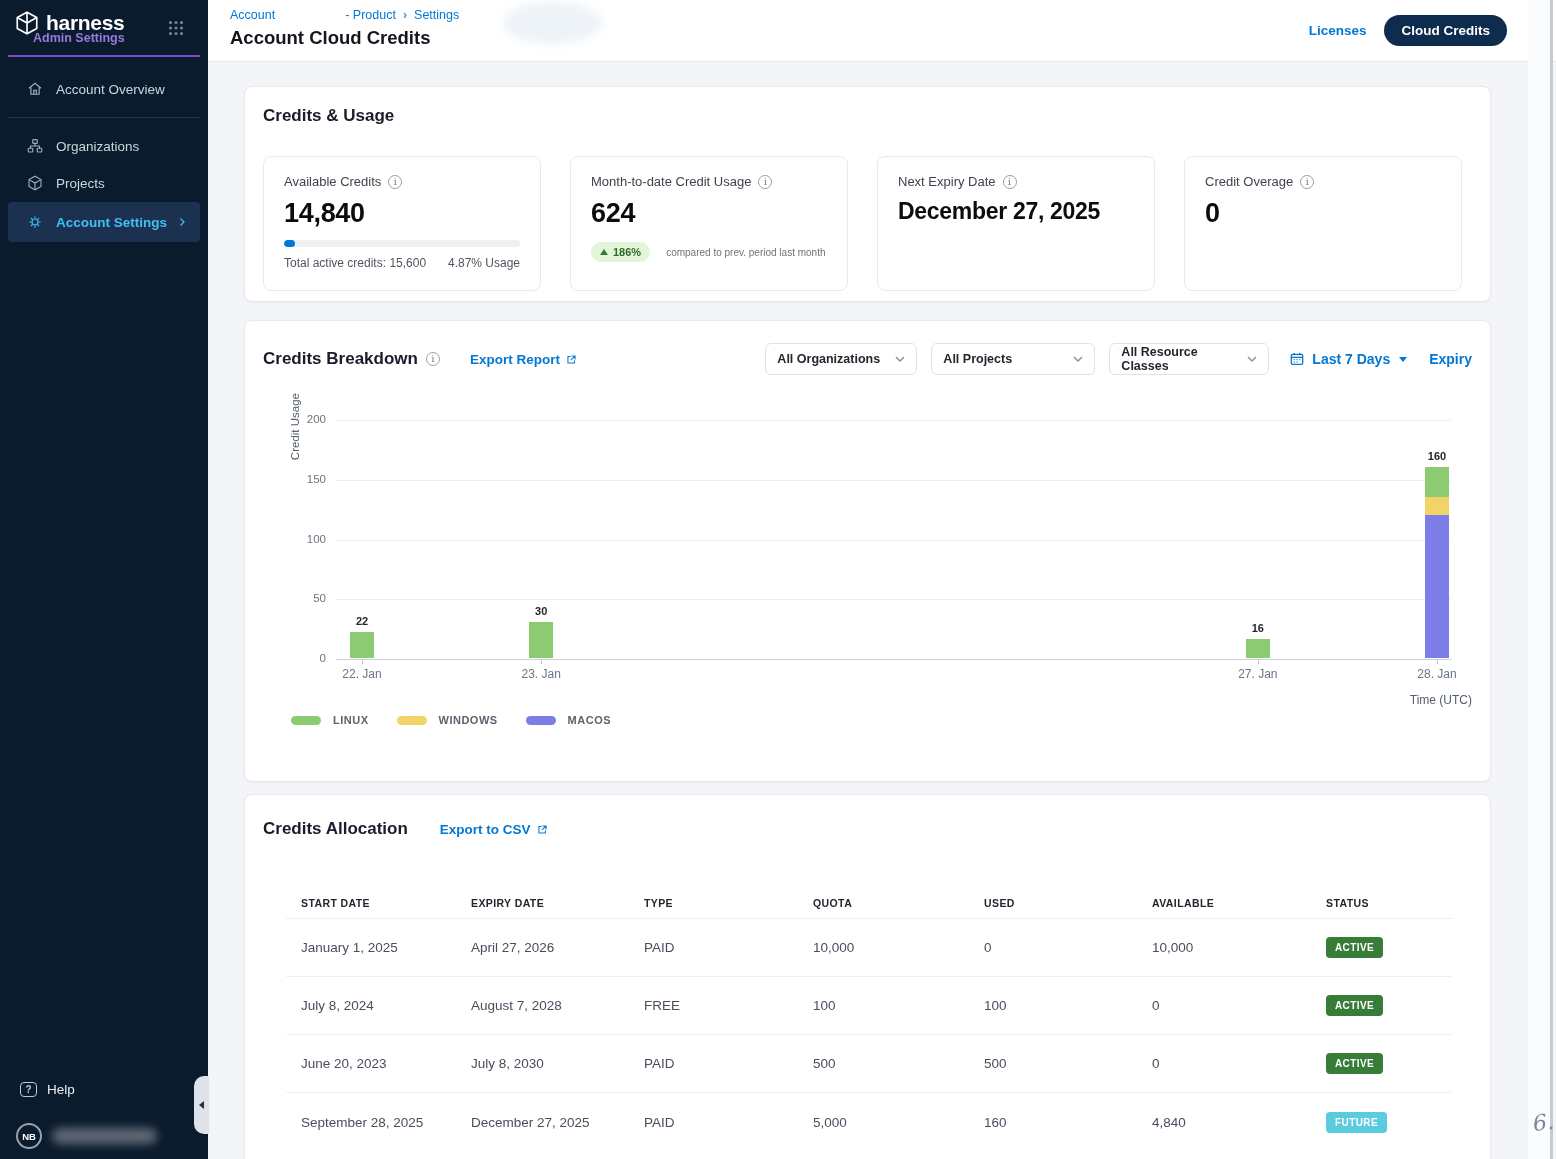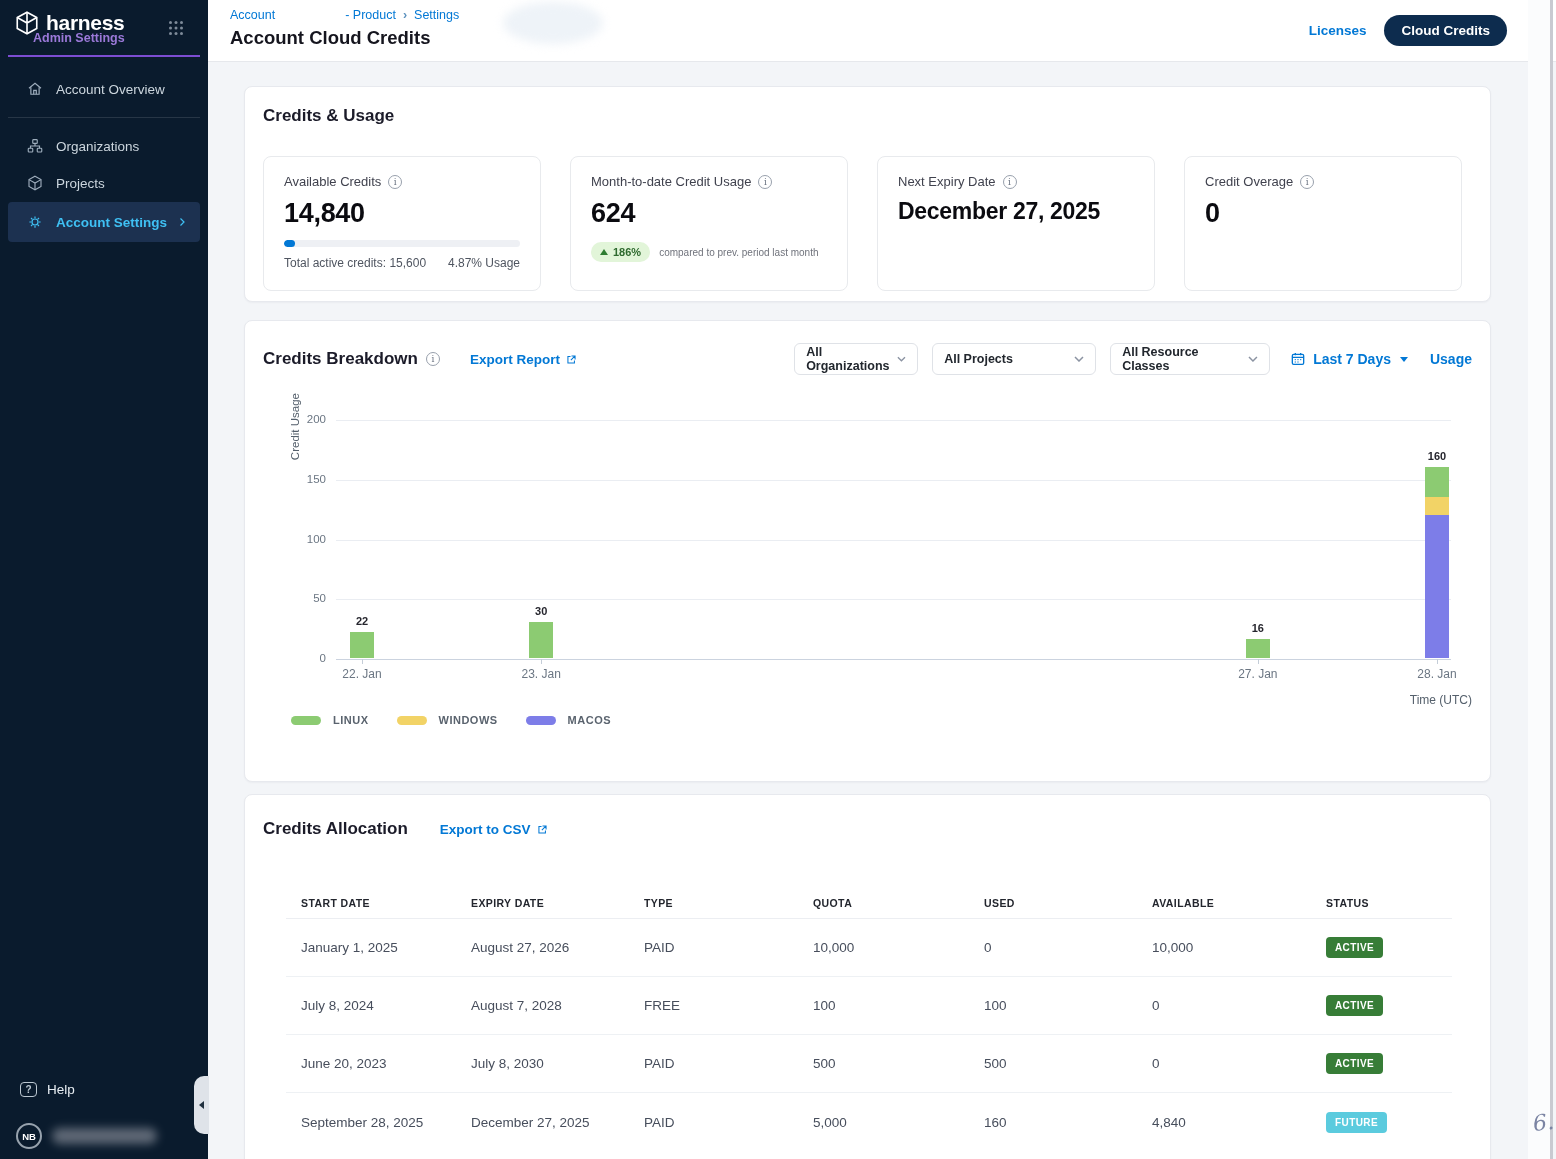--- a/index.html
+++ b/index.html
@@ -53,32 +53,32 @@
   .stat-row { position:absolute; left:18px; right:28px; top:69px; display:flex; gap:29px; }
   .stat-card { flex:1; height:135px; border:1px solid #E8EAED; border-radius:8px; padding:17px 20px; position:relative; background:#fff; }
   .stat-label-row { display:flex; align-items:center; gap:7px; font-size:13px; color:#40424E; }
   .info-icon { width:14px; height:14px; border:1px solid #98A0AC; border-radius:50%; display:inline-flex; align-items:center; justify-content:center; cursor:pointer; flex:none; }
   .info-icon::after { content:"i"; font-family:"DejaVu Serif",serif; font-size:9px; color:#6A7280; }
   .stat-value { font-size:27px; font-weight:700; color:#0B0B10; margin-top:9px; letter-spacing:-0.3px; }
   .stat-value.date { font-size:23px; line-height:1.35; margin-top:7px; }
   .progress-track { margin-top:11px; height:7px; border-radius:4px; background:#EEF0F4; overflow:hidden; }
   .progress-fill { height:100%; border-radius:4px; background:#0278D5; }
   .stat-footer { display:flex; justify-content:space-between; margin-top:9px; font-size:12px; color:#4F5560; }
-  .badge-row { display:flex; align-items:center; gap:9px; margin-top:13px; }
+  .badge-row { display:flex; align-items:center; gap:16px; margin-top:13px; }
   .pct-badge { display:flex; align-items:center; gap:5px; background:#E2F5D9; border-radius:10px; padding:4px 9px; font-size:11px; font-weight:700; color:#2F6A2F; }
   .up-tri { width:0; height:0; border-left:4px solid transparent; border-right:4px solid transparent; border-bottom:6px solid #2F7D32; }
   .badge-note { font-size:10px; color:#70737C; }
 
   
   .bd-header { position:absolute; left:18px; right:18px; top:22px; height:32px; display:flex; align-items:center; }
   .bd-title-wrap { display:flex; align-items:center; gap:8px; }
   .export-link { display:flex; align-items:center; gap:5px; color:#0278D5; font-size:13.5px; font-weight:700; margin-left:30px; cursor:pointer; }
   .bd-filters { margin-left:auto; display:flex; align-items:center; gap:14px; }
   .select { height:32px; border:1px solid #DFE2E7; border-radius:6px; background:#fff; display:flex; align-items:center; justify-content:space-between; padding:0 11px; font-size:12.5px; font-weight:700; color:#22272E; cursor:pointer; }
-  .sel-org { width:124px; } .sel-proj { width:164px; } .sel-rc { width:160px; }
+  .sel-org { width:152px; } .sel-proj { width:164px; } .sel-rc { width:160px; }
   .date-ctl { display:flex; align-items:center; gap:7px; color:#0278D5; font-size:14px; font-weight:700; cursor:pointer; margin-left:6px; }
   .caret-down { width:0; height:0; border-left:4.5px solid transparent; border-right:4.5px solid transparent; border-top:5.5px solid #0278D5; margin-left:2px; }
   .clear-link { color:#0278D5; font-size:14px; font-weight:700; cursor:pointer; margin-left:8px; }
 
   .yaxis-title { position:absolute; left:44px; top:72px; writing-mode:vertical-rl; transform:rotate(180deg); font-size:11.5px; color:#55606C; }
   #plot { position:absolute; left:91px; top:99px; width:1115px; height:239px; }
   .gridline { position:absolute; left:0; right:0; height:1px; background:#EAEDF2; }
   .gridline.zero { background:#CBD3DF; }
   .ylab { position:absolute; width:40px; text-align:right; font-size:11.5px; color:#6B7683; }
   .bar-stack { position:absolute; bottom:1px; width:24px; cursor:pointer; }
@@ -305,21 +305,21 @@
         <span>
           <svg width="16" height="16" viewBox="0 0 24 24" fill="none" stroke="#0278D5" stroke-width="2">
             <rect x="3.5" y="5" width="17" height="15" rx="2"></rect>
               <path d="M3.5 9.5 H20.5 M8 3 V6.5 M16 3 V6.5"></path>
             <path d="M7 13 H9 M11 13 H13 M15 13 H17 M7 16.5 H9 M11 16.5 H13" stroke-width="1.4"></path>
           </svg>
         </span>
         <span>Last 7 Days</span>
         <span class="caret-down"></span>
       </div>
-      <span class="clear-link">Usage</span>
+      <span class="clear-link">Expiry</span>
     </div>
   </div>
 
   <div class="yaxis-title">Credit Usage</div>
   <div id="plot">
       <div class="gridline zero" style="top: 239px;"></div>
       <div class="ylab" style="left: -50px; top: 232px;">0</div>
       <div class="gridline" style="top: 179.25px;"></div>
       <div class="ylab" style="left: -50px; top: 172.25px;">50</div>
       <div class="gridline" style="top: 119.5px;"></div>
@@ -391,21 +391,21 @@
         <div class="t-cell">EXPIRY DATE</div>
         <div class="t-cell">TYPE</div>
         <div class="t-cell">QUOTA</div>
         <div class="t-cell">USED</div>
         <div class="t-cell">AVAILABLE</div>
         <div class="t-cell">STATUS</div>
       </div>
     <div class="t-body" id="alloc-body">
         <div class="t-row">
           <div class="t-cell">January 1, 2025</div>
-          <div class="t-cell">August 27, 2026</div>
+          <div class="t-cell">April 27, 2026</div>
           <div class="t-cell">PAID</div>
           <div class="t-cell">10,000</div>
           <div class="t-cell">0</div>
           <div class="t-cell">10,000</div>
           <div><span class="status-badge" style="background: rgb(55, 125, 55);">ACTIVE</span></div>
         </div>
         <div class="t-row">
           <div class="t-cell">July 8, 2024</div>
           <div class="t-cell">August 7, 2028</div>
           <div class="t-cell">FREE</div>

